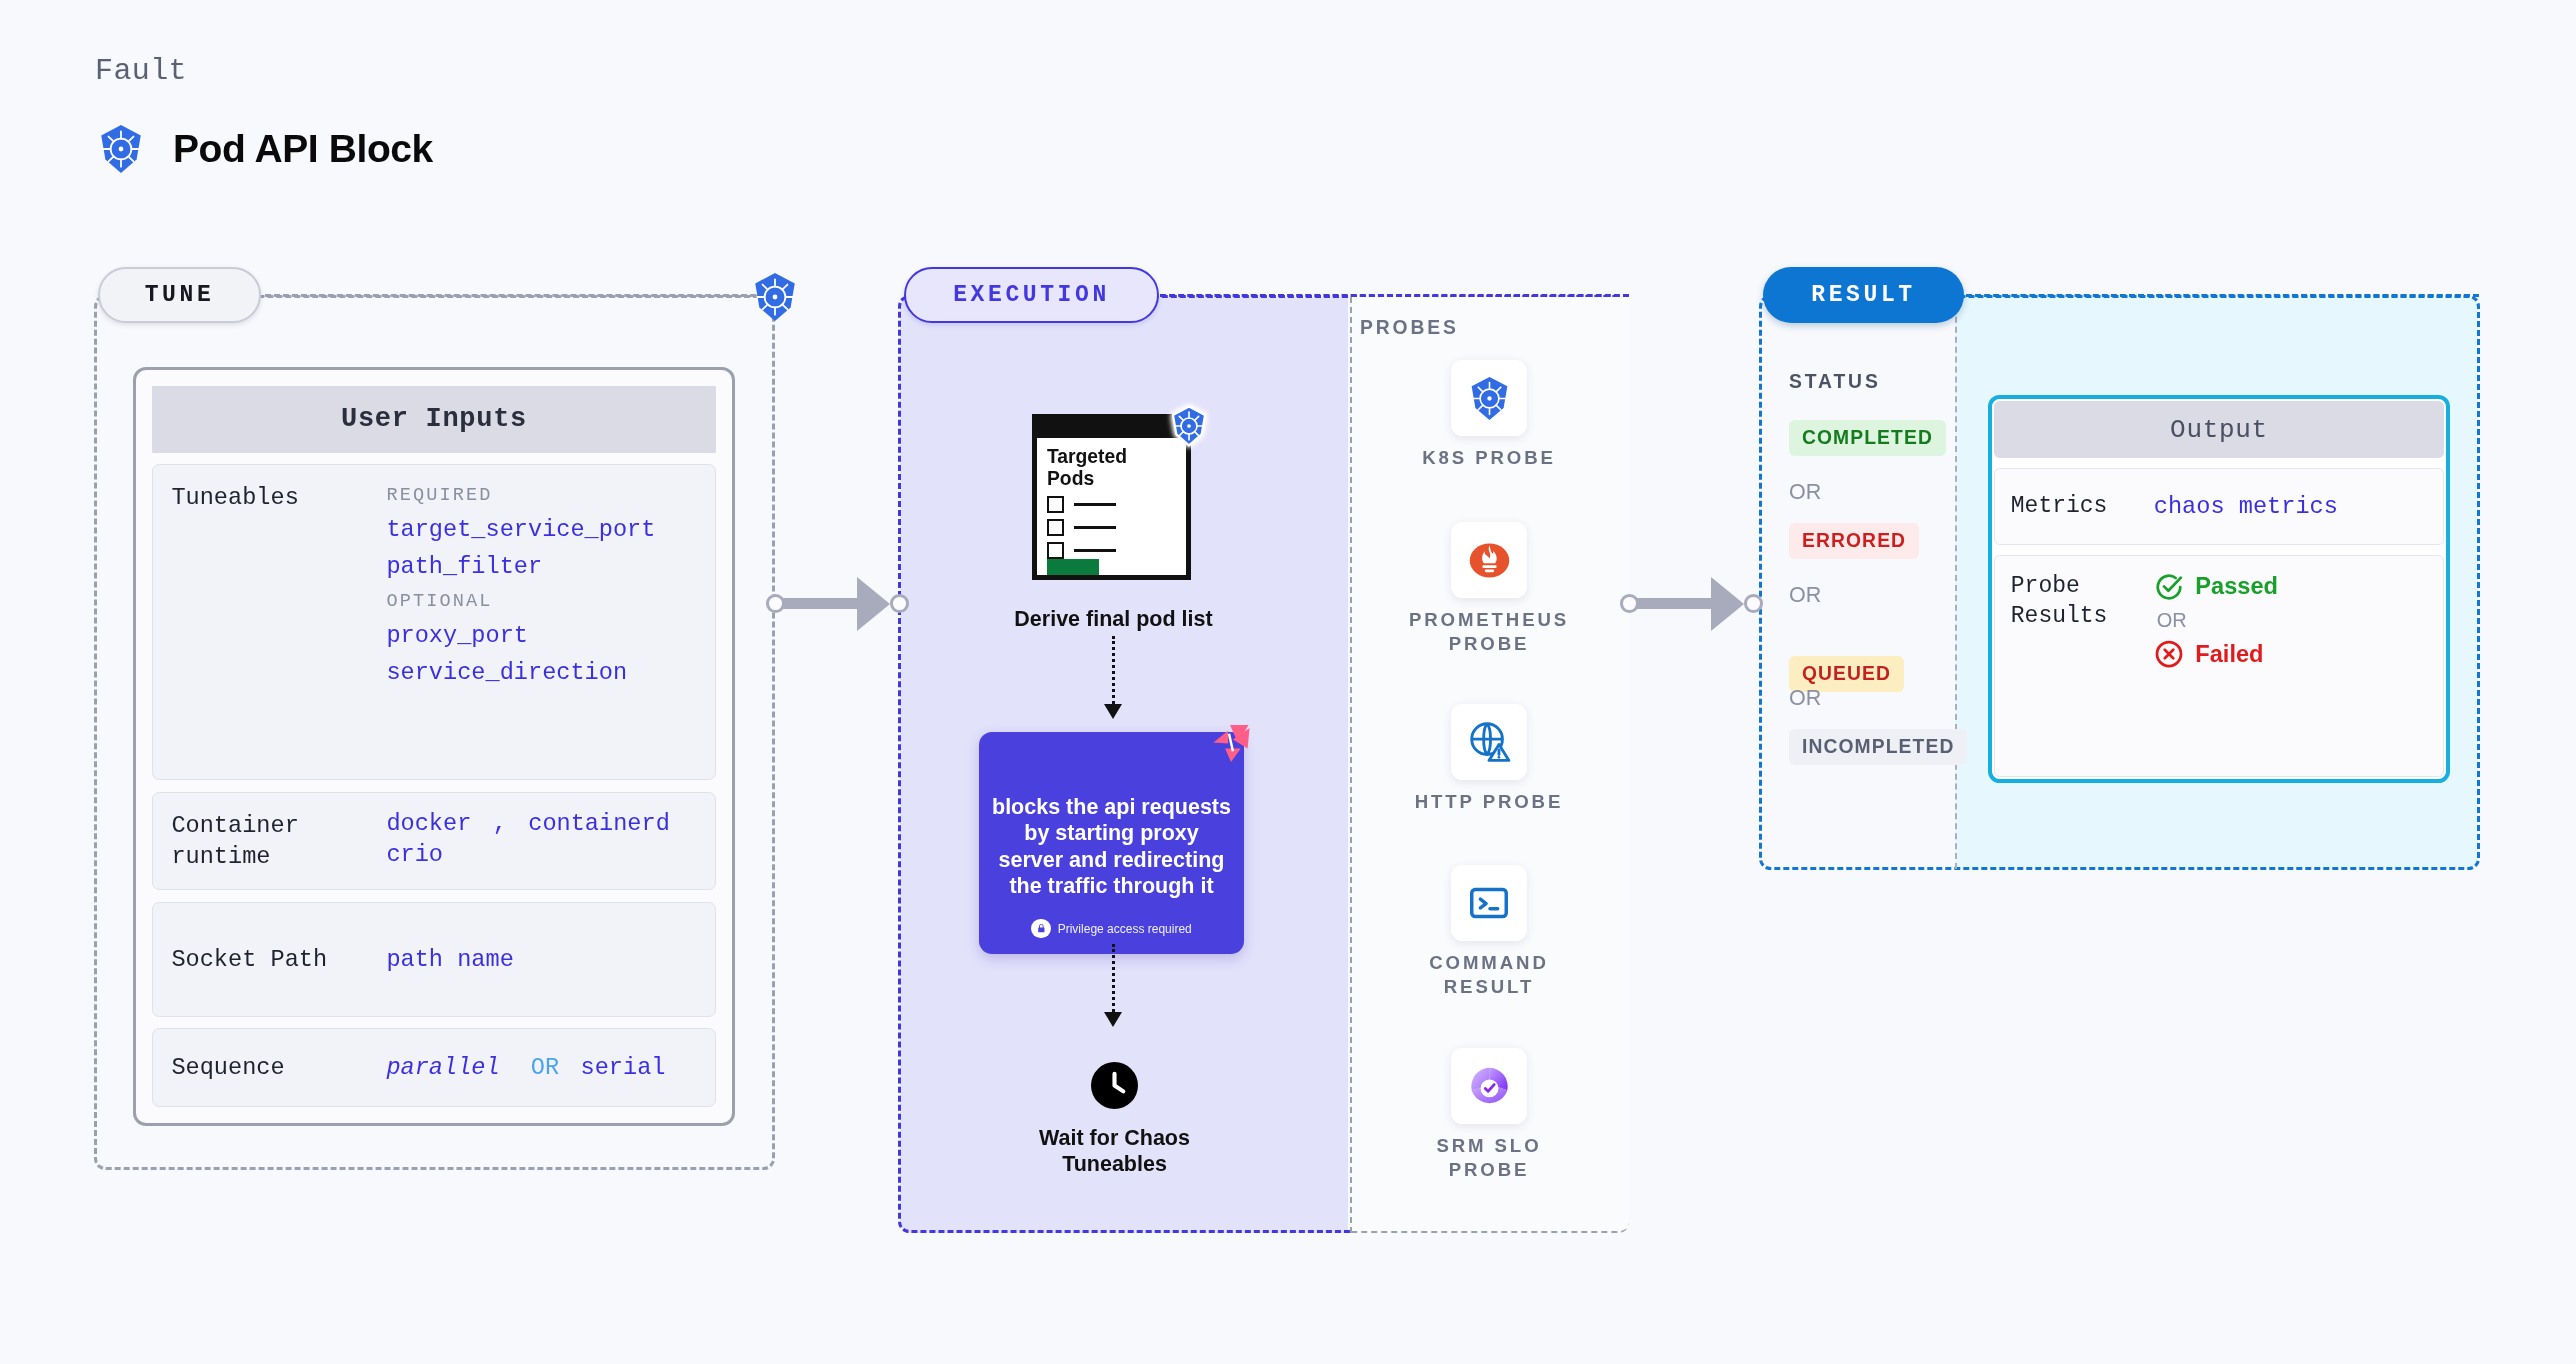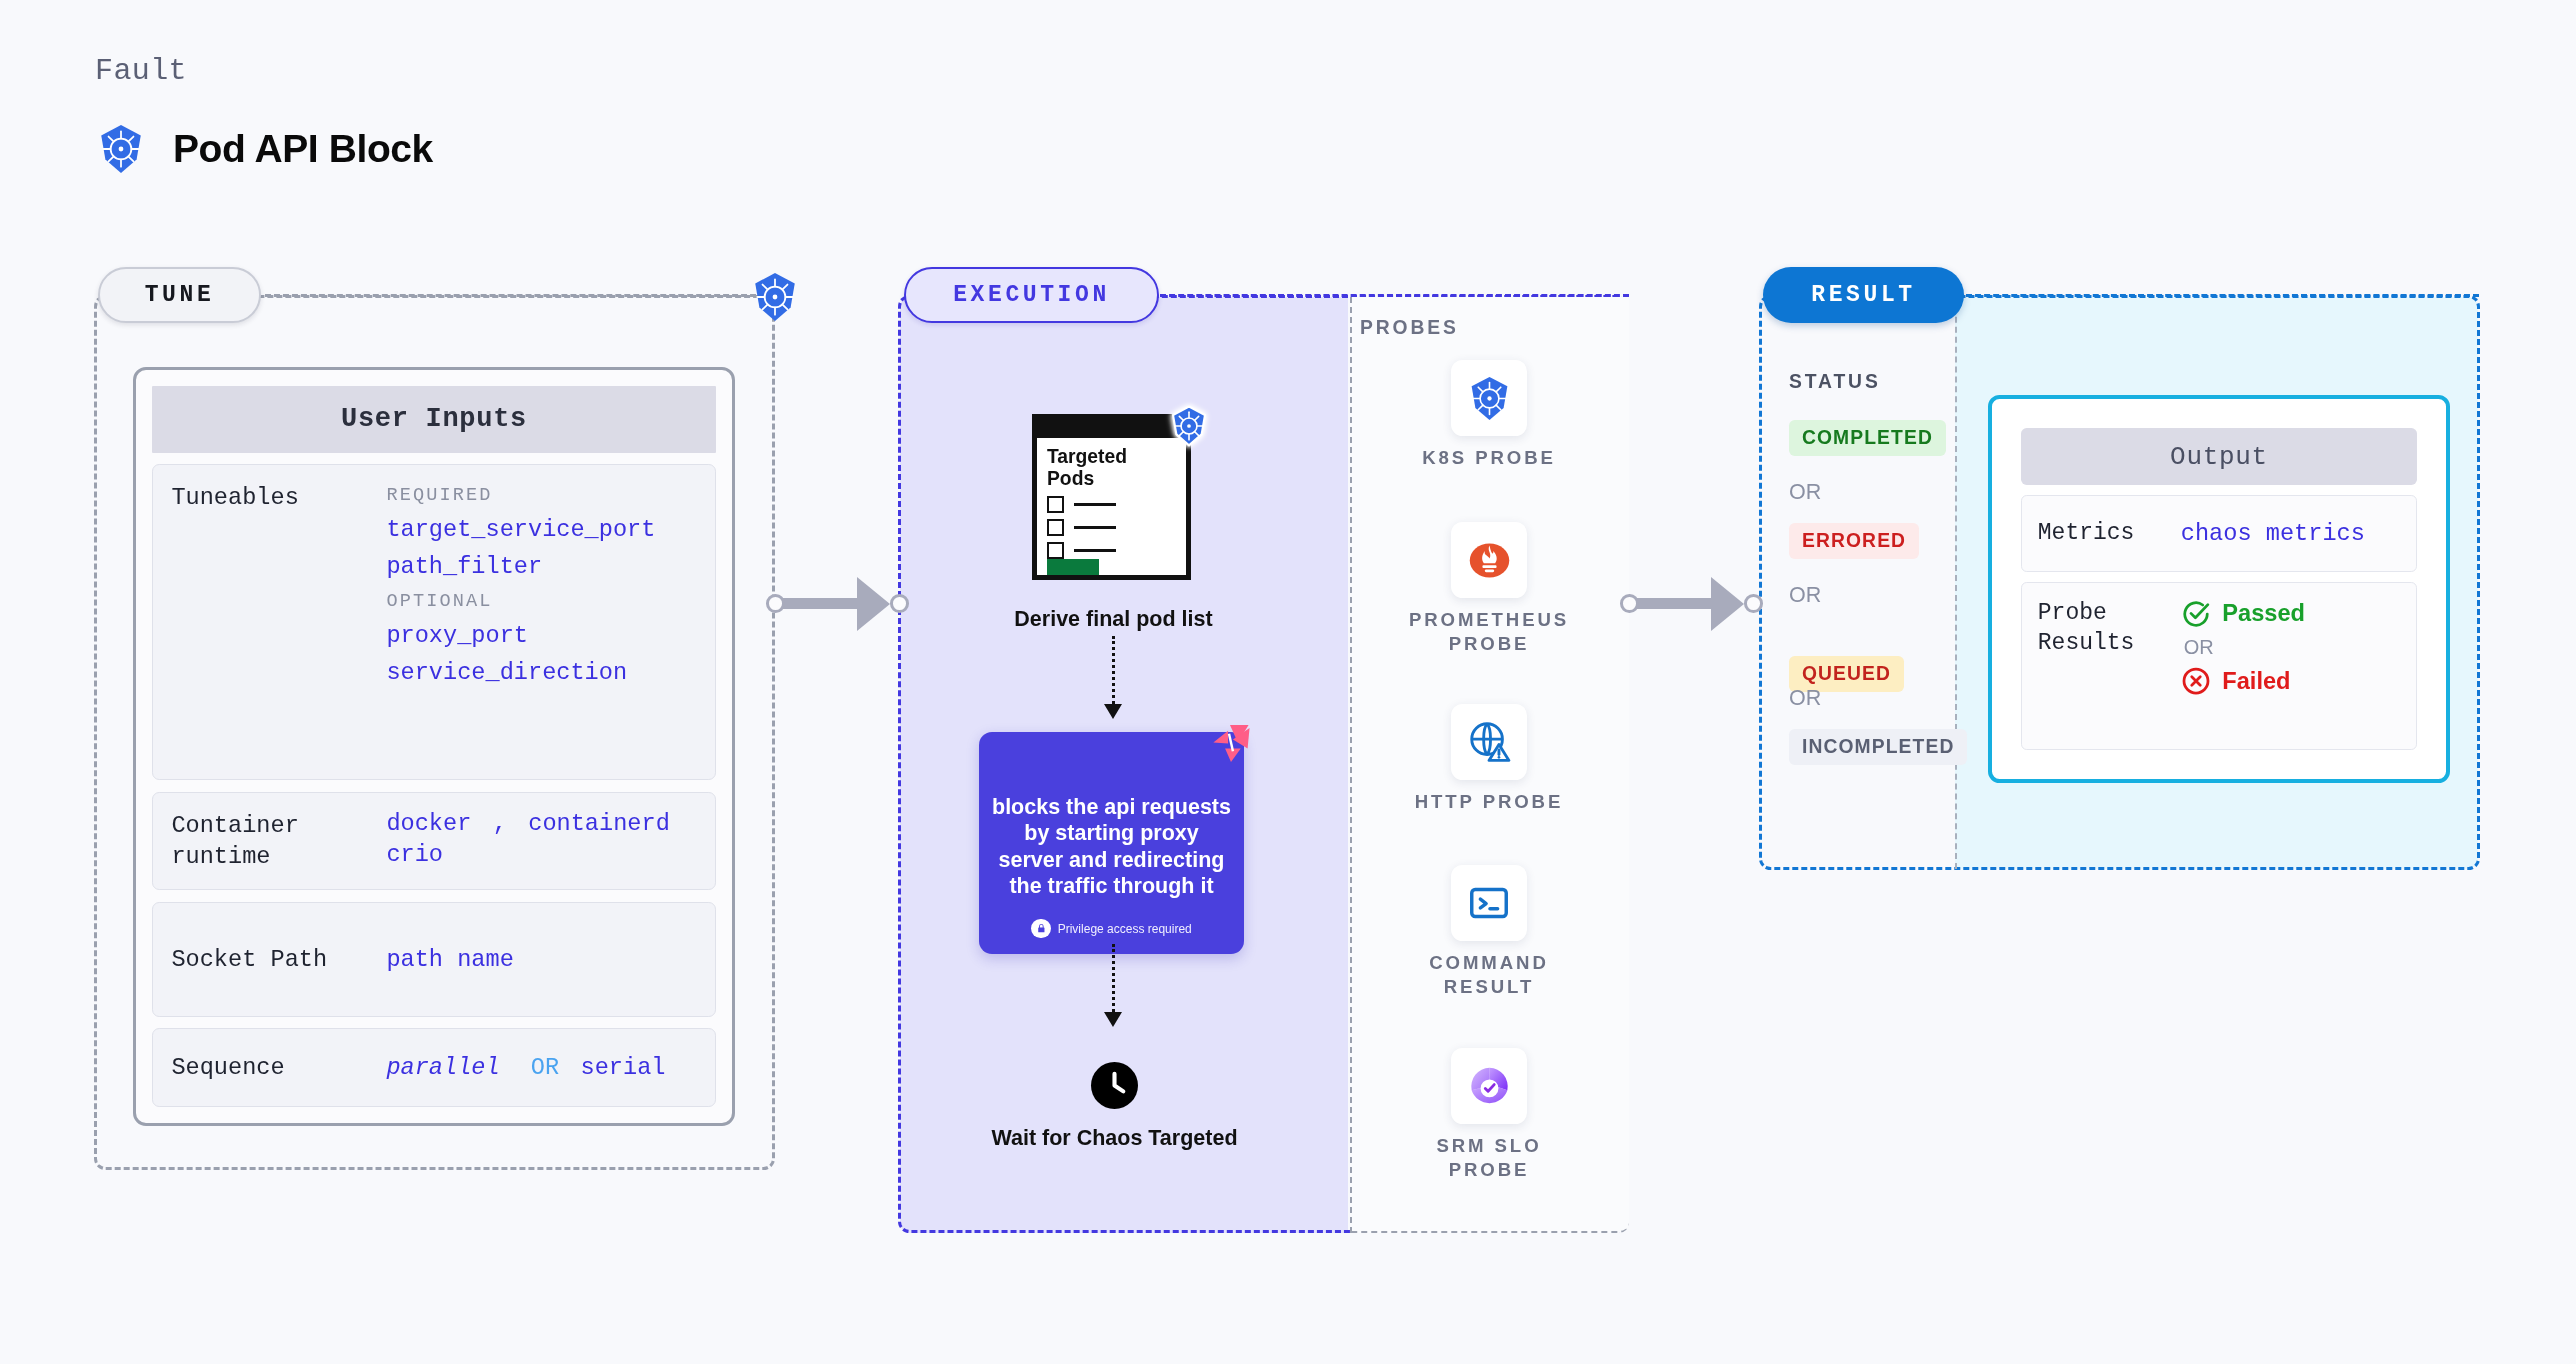--- a/index.html
+++ b/index.html
@@ -252,21 +252,21 @@
   #b-errored { top: 523px; background: #fdeaea; color: #cc1f1f; }
   #or-2 { top: 583px; }
   #b-queued { top: 656px; background: #fdeec2; color: #c2231e; }
   #or-3 { top: 686px; }
   #b-incompleted { top: 729px; background: #eef0f6; color: #5a6073; }
 
   
   #output-card {
     position: absolute; left: 1988px; top: 395px; width: 462px; height: 388px;
     background: #fff; border: 4.3px solid #17afe0; border-radius: 11.5px;
-    padding: 29px; display: flex; flex-direction: column; gap: 10px;
+    padding: 2px; display: flex; flex-direction: column; gap: 10px;
   }
   #output-header {
     height: 57px; background: #dbdbe6; border-radius: 5.7px;
     display: flex; align-items: center; justify-content: center;
     font-family: "Liberation Mono", monospace; font-size: 26px;
     color: #4a4f63; letter-spacing: 0.7px;
   }
   .out-row {
     background: #fbfbfd; border: 1.4px solid #e4e6ee; border-radius: 5.7px;
     display: flex; padding: 15.8px 15.8px;
@@ -448,21 +448,21 @@
     <div class="line"></div>
     <div class="head"></div>
   </div>
 
   <div id="clock-icon">
     <svg width="47" height="47" viewBox="0 0 24 24">
       <circle cx="12" cy="12" r="11" fill="#000"></circle>
       <path d="M12 6 L12 12 L16.5 15" stroke="#fff" stroke-width="2.1" fill="none" stroke-linecap="round" stroke-linejoin="round"></path>
     </svg>
   </div>
-  <div id="wait-label">Wait for Chaos Targeted</div>
+  <div id="wait-label">Wait for Chaos Tuneables</div>
 
   <div id="probes-box-inner"></div>
   <div id="probes-title">PROBES</div>
 
   <div class="probe-item" style="top:360px">
     <div class="probe-tile">
       <svg width="47" height="47" viewBox="0 0 100 100">
         <path d="M50 4 L88 24 L80 70 L50 96 L20 70 L12 24 Z" fill="#326ce5"></path>
         <g fill="none" stroke="#fff" stroke-width="3.4" stroke-linecap="round">
           <circle cx="50" cy="50" r="20"></circle>

